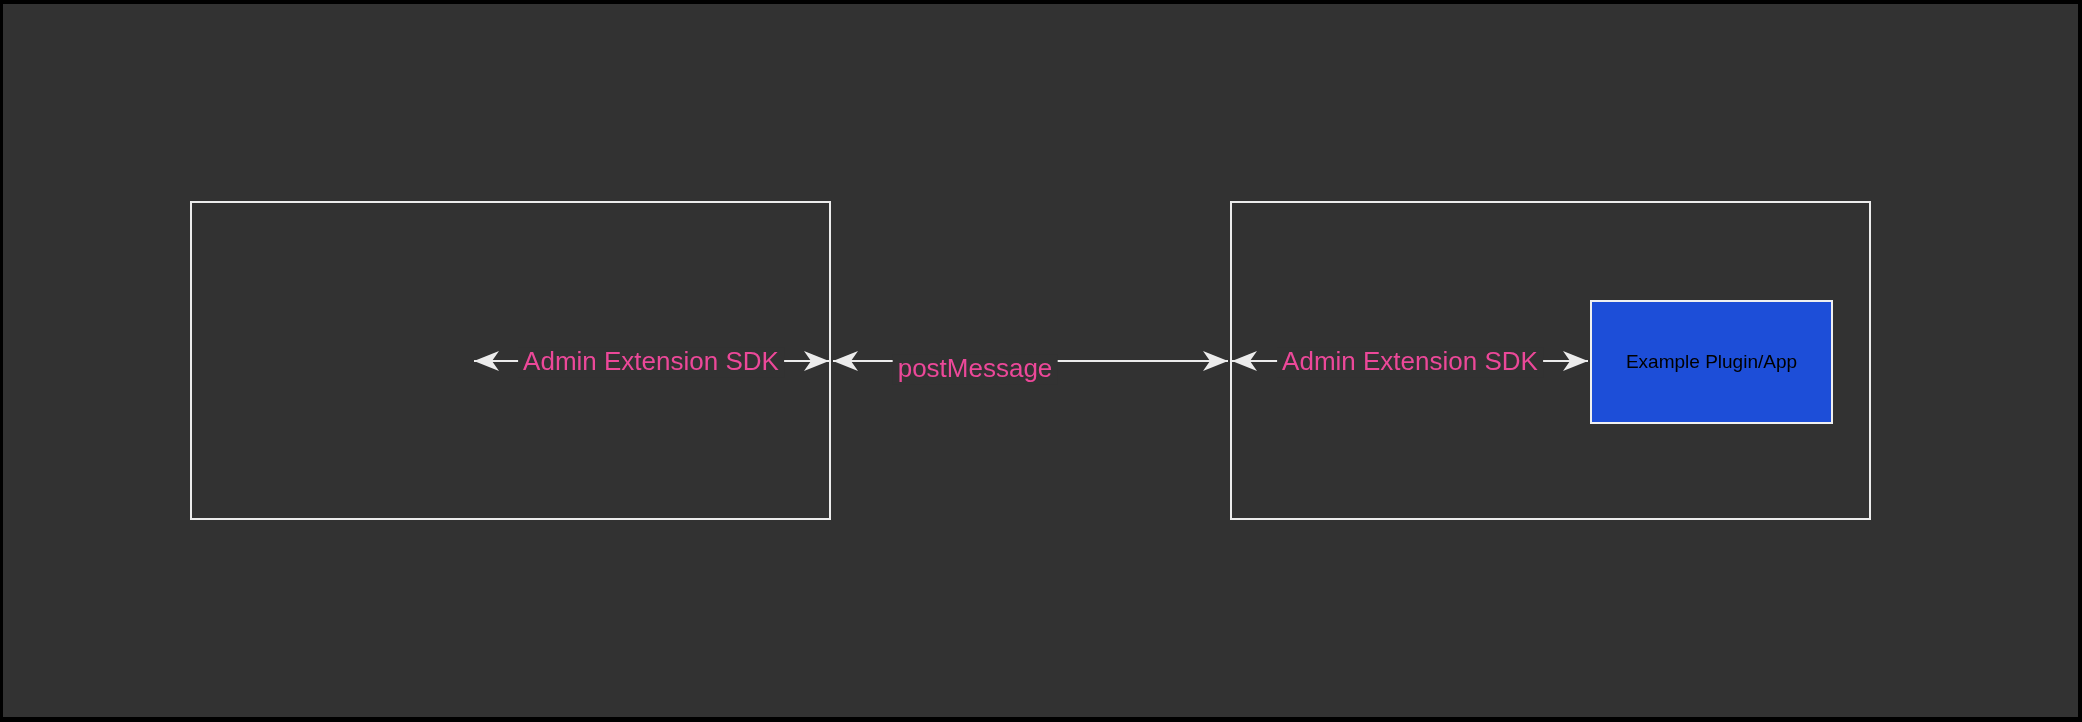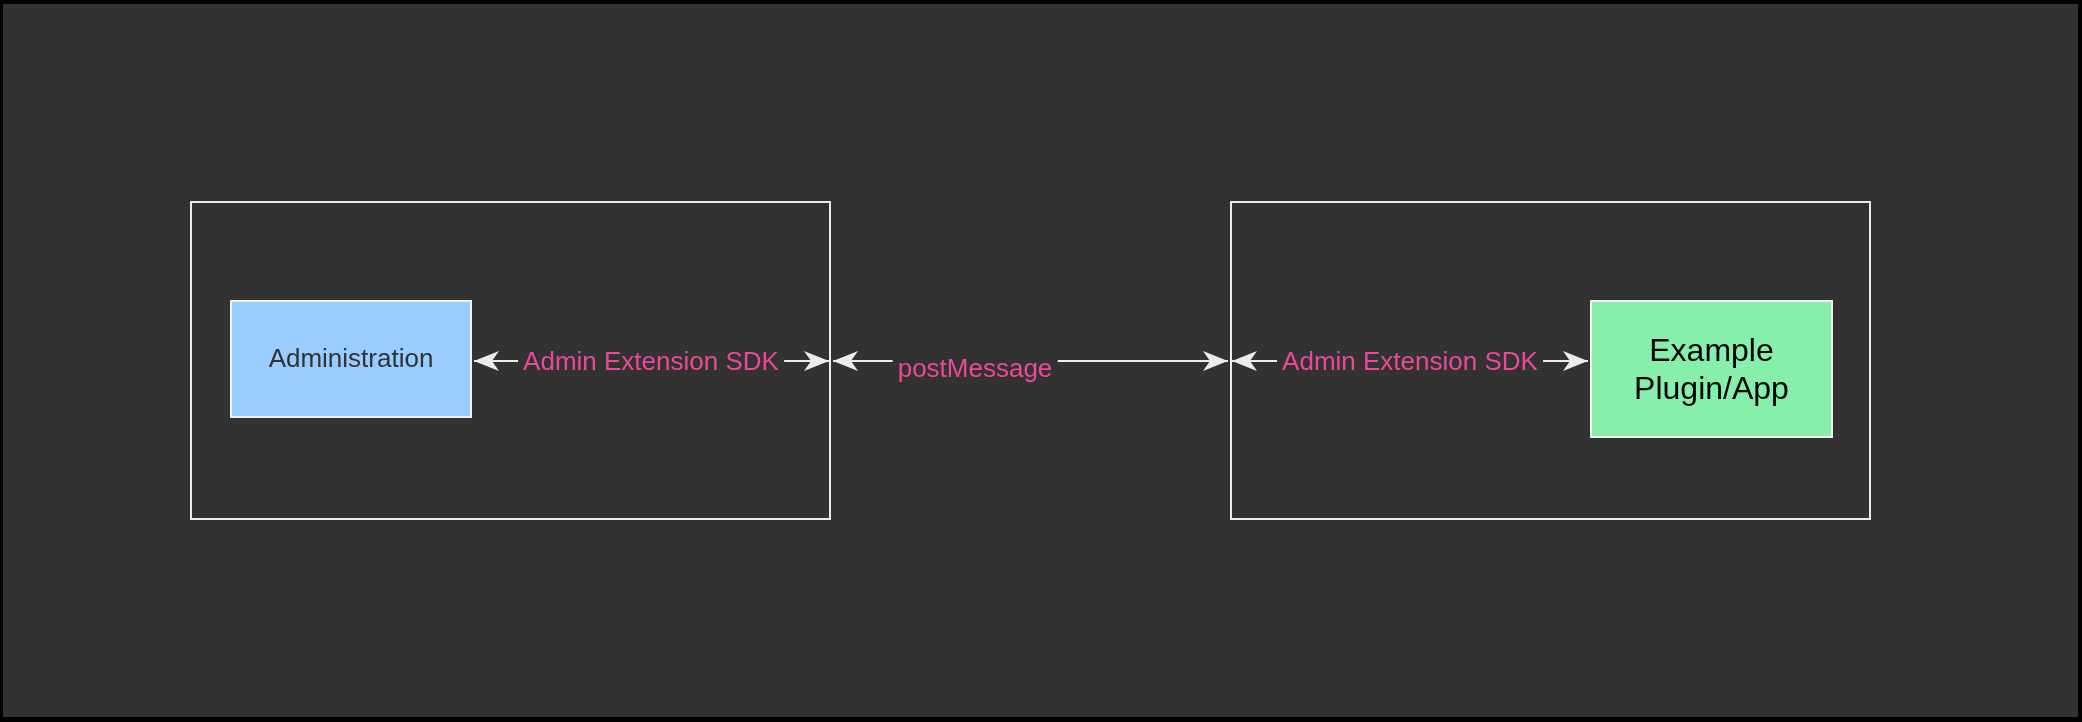--- a/index.html
+++ b/index.html
@@ -42,24 +42,24 @@
     text-align: center;
     font-size: 26px;
     line-height: 1.2;
   }
   .node-administration {
     left: 230px; top: 300px; width: 242px; height: 118px;
     background: #99ccff;
     color: #333333;
   }
   .node-example-plugin {
-    left: 1590px; top: 300px; width: 243px; height: 138px;
-    background: #86efac;
+    left: 1590px; top: 300px; width: 243px; height: 124px;
+    background: #1d4ed8;
     color: #000000;
-    font-size: 32px;
+    font-size: 19px;
   }
 
   .edges-overlay {
     position: absolute;
     left: 0; top: 0;
     width: 2082px;
     height: 722px;
     pointer-events: none;
   }
   .edge-label {
@@ -95,19 +95,16 @@
       <line x1="474" y1="361" x2="829" y2="361" marker-start="url(#arrow-head)" marker-end="url(#arrow-head)"></line>
       <line x1="833" y1="361" x2="1228" y2="361" marker-start="url(#arrow-head)" marker-end="url(#arrow-head)"></line>
       <line x1="1232" y1="361" x2="1588" y2="361" marker-start="url(#arrow-head)" marker-end="url(#arrow-head)"></line>
     </g>
   </svg>
 
   <div class="edge-label edge-label-a">Admin Extension SDK</div>
   <div class="edge-label edge-label-b">postMessage</div>
   <div class="edge-label edge-label-c">Admin Extension SDK</div>
 
-  <div class="node node-administration">
-    <span>Administration</span>
-  </div>
   <div class="node node-example-plugin">
     <span>Example Plugin/App</span>
   </div>
 </div>
 
 </body></html>

